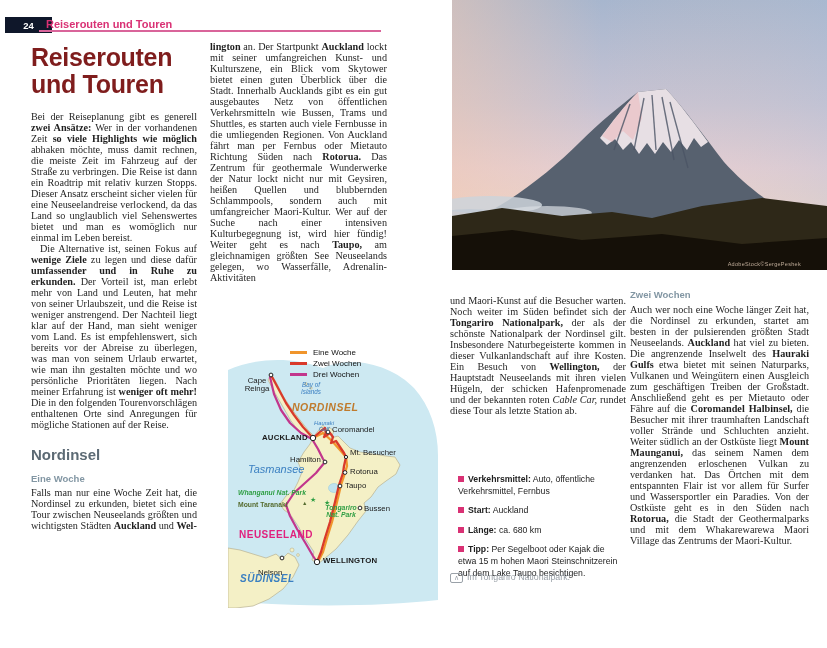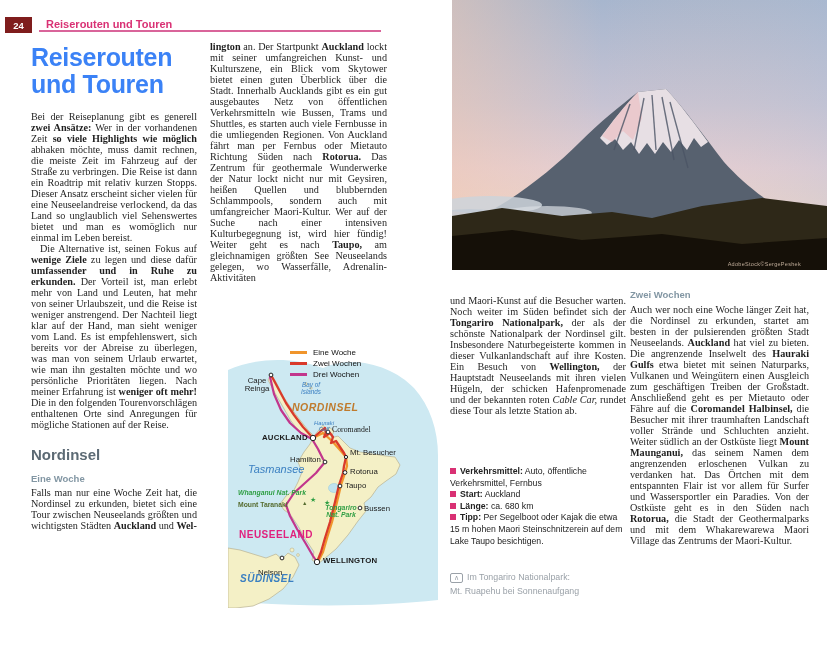--- a/index.html
+++ b/index.html
@@ -1,24 +1,24 @@
 <!DOCTYPE html>
 <html><head>
 <meta charset="utf-8">
 <style>
   html,body{margin:0;padding:0;background:#888;}
   .page{position:relative;width:827px;height:648px;background:#fff;overflow:hidden;
         font-family:"Liberation Serif",serif;color:#1f1f1f;}
   .abs{position:absolute;}
   
-  .pagenum{left:5px;top:17px;width:27px;height:16px;background:#7f1d1d;color:#fff;
+  .pagenum{left:5px;top:17px;width:47px;height:16px;background:#0f172a;color:#fff;
            font:bold 9.5px "Liberation Sans",sans-serif;display:flex;align-items:center;justify-content:center;}
   .runhead{left:46px;top:18px;font:bold 11px "Liberation Sans",sans-serif;color:#d93174;}
   .rule{left:39px;top:30px;width:342px;height:2.4px;background:#d9649a;}
-  .title{left:31px;top:44px;margin:0;font:bold 25px/27px "Liberation Sans",sans-serif;color:#3b82f6;letter-spacing:-0.3px;}
+  .title{left:31px;top:44px;margin:0;font:bold 25px/27px "Liberation Sans",sans-serif;color:#7f1d1d;letter-spacing:-0.3px;}
   
   .col{position:absolute;}
   .col p{margin:0;font-size:10.2px;line-height:11px;text-align:justify;}
   .col p.ind{text-indent:9px;}
   .fb{font-weight:bold;} .fi{font-style:italic;}
   .col1{left:31px;top:111px;width:166px;}
   .col2{left:210px;top:41px;width:177px;}
   .col3{left:450px;top:295px;width:176px;}
   .col4{left:630px;top:289px;width:179px;}
   h2.sec{margin:16px 0 0;font:bold 15px "Liberation Sans",sans-serif;color:#5c6a74;}
@@ -34,21 +34,21 @@
   .ml.park{color:#2f9e44;font-style:italic;font-weight:bold;font-size:6.8px;}
   .legend{position:absolute;left:62px;top:3px;}
   .lrow{display:flex;align-items:center;gap:6px;height:11px;}
   .sw{width:17px;height:2.6px;display:inline-block;}
   .lrow span.lt{font:8px "Liberation Sans",sans-serif;color:#111;}
   
   .photo{left:452px;top:0;width:375px;height:270px;overflow:hidden;}
   .credit{position:absolute;right:26px;bottom:3px;font:5.5px "Liberation Sans",sans-serif;color:#bfac99;letter-spacing:.3px;}
   
   .infobox{left:450px;top:466px;width:178px;font:8.7px/11.6px "Liberation Sans",sans-serif;color:#222;}
-  .ii{margin:0;}
+  .ii{margin:8px;}
   .blt{display:inline-block;width:6px;height:6px;background:#d93174;margin-right:4px;}
   .lb{font-weight:bold;}
   
   .caption{left:450px;top:571px;width:176px;font:8.8px/13.5px "Liberation Sans",sans-serif;color:#9aa1a8;}
   .capicon{display:inline-flex;width:11px;height:8px;border:1px solid #9aa1a8;border-radius:2px;
            font-size:7px;line-height:7px;align-items:center;justify-content:center;margin-right:4px;vertical-align:0px;}
 </style>
 </head>
 <body>
 
@@ -120,21 +120,21 @@
       <div class="lrow">
           <span class="sw" style="background:#c2368c"></span>
           <span class="lt">Drei Wochen</span>
         </div>
     </div>
 
     <span class="ml wrap" style="left:14px;top:33px;width:30px;">Cape Reinga</span>
     <span class="ml wrap water" style="left:68px;top:38px;width:30px;font-size:6.3px;">Bay of Islands</span>
     <span class="ml bold" style="left:64px;top:58px;font-size:10.5px;font-style:italic;color:#bf7b2e;letter-spacing:.5px;">NORDINSEL</span>
     <span class="ml wrap water" style="left:84px;top:76px;width:24px;font-size:5.8px;">Hauraki Gulf</span>
-    <span class="ml" style="left:104px;top:82px;font-family:Liberation Serif, serif;">Coromandel</span>
+    <span class="ml" style="left:104px;top:82px;">Coromandel</span>
     <span class="ml bold" style="left:34px;top:90px;">AUCKLAND</span>
     <span class="ml" style="left:122px;top:105px;">Mt. Besucher</span>
     <span class="ml" style="left:62px;top:112px;">Hamilton</span>
     <span class="ml water" style="left:20px;top:120px;font-size:11px;">Tasmansee</span>
     <span class="ml" style="left:122px;top:124px;">Rotorua</span>
     <span class="ml" style="left:117px;top:138px;">Taupo</span>
     <span class="ml park" style="left:10px;top:145px;">Whanganui Nat. Park</span>
     <span class="ml" style="left:10px;top:157px;font-size:6.8px;font-weight:bold;color:#556b2f;">Mount Taranaki</span>
     <span class="ml" style="left:74px;top:157px;font-size:5.5px;color:#556b2f;">▲</span>
     <span class="ml park wrap" style="left:92px;top:160px;width:42px;">Tongariro Nat. Park</span>
@@ -192,21 +192,20 @@
 
   <div class="abs infobox">
     <div class="ii"><span class="blt"></span><span class="lb">Verkehrsmittel:</span> <span>Auto, öffentliche Verkehrsmittel, Fernbus</span></div>
     <div class="ii"><span class="blt"></span><span class="lb">Start:</span> <span>Auckland</span></div>
     <div class="ii"><span class="blt"></span><span class="lb">Länge:</span> <span>ca. 680 km</span></div>
     <div class="ii"><span class="blt"></span><span class="lb">Tipp:</span> <span>Per Segelboot oder Kajak die etwa 15 m hohen Maori Steinschnitzerein auf dem Lake Taupo besichtigen.</span></div>
   </div>
 
   <div class="abs caption">
     <div><span class="capicon">∧</span><span>Im Tongariro Nationalpark:</span></div>
-    <div>Mt. Ruapehu bei Sonnenaufgang</div>
   </div>
 
   <div class="col col4">
     <h3 class="sub">Zwei Wochen</h3>
     <p><span>Auch wer noch eine Woche länger Zeit hat, die Nordinsel zu erkunden, startet am besten in der pulsierenden größten Stadt Neuseelands. </span><span class="fb">Auckland</span><span> hat viel zu bieten. Die angrenzende Inselwelt des </span><span class="fb">Hauraki Gulfs</span><span> etwa bietet mit seinen Naturparks, Vulkanen und Weingütern einen Ausgleich zum geschäftigen Treiben der Großstadt. Anschließend geht es per Mietauto oder Fähre auf die </span><span class="fb">Coromandel Halbinsel,</span><span> die Besucher mit ihrer traumhaften Landschaft voller Strände und Schluchten anzieht. Weiter südlich an der Ostküste liegt </span><span class="fb">Mount Maunganui,</span><span> das seinem Namen dem angrenzenden erloschenen Vulkan zu verdanken hat. Das Örtchen mit dem entspannten Flair ist vor allem für Surfer und Wassersportler ein Paradies. Von der Ostküste geht es in den Süden nach </span><span class="fb">Rotorua,</span><span> die Stadt der Geothermalparks und mit dem Whakarewarewa Maori Village das Zentrums der Maori-Kultur.</span></p>
   </div>
 
 </div>
 
 </body></html>

